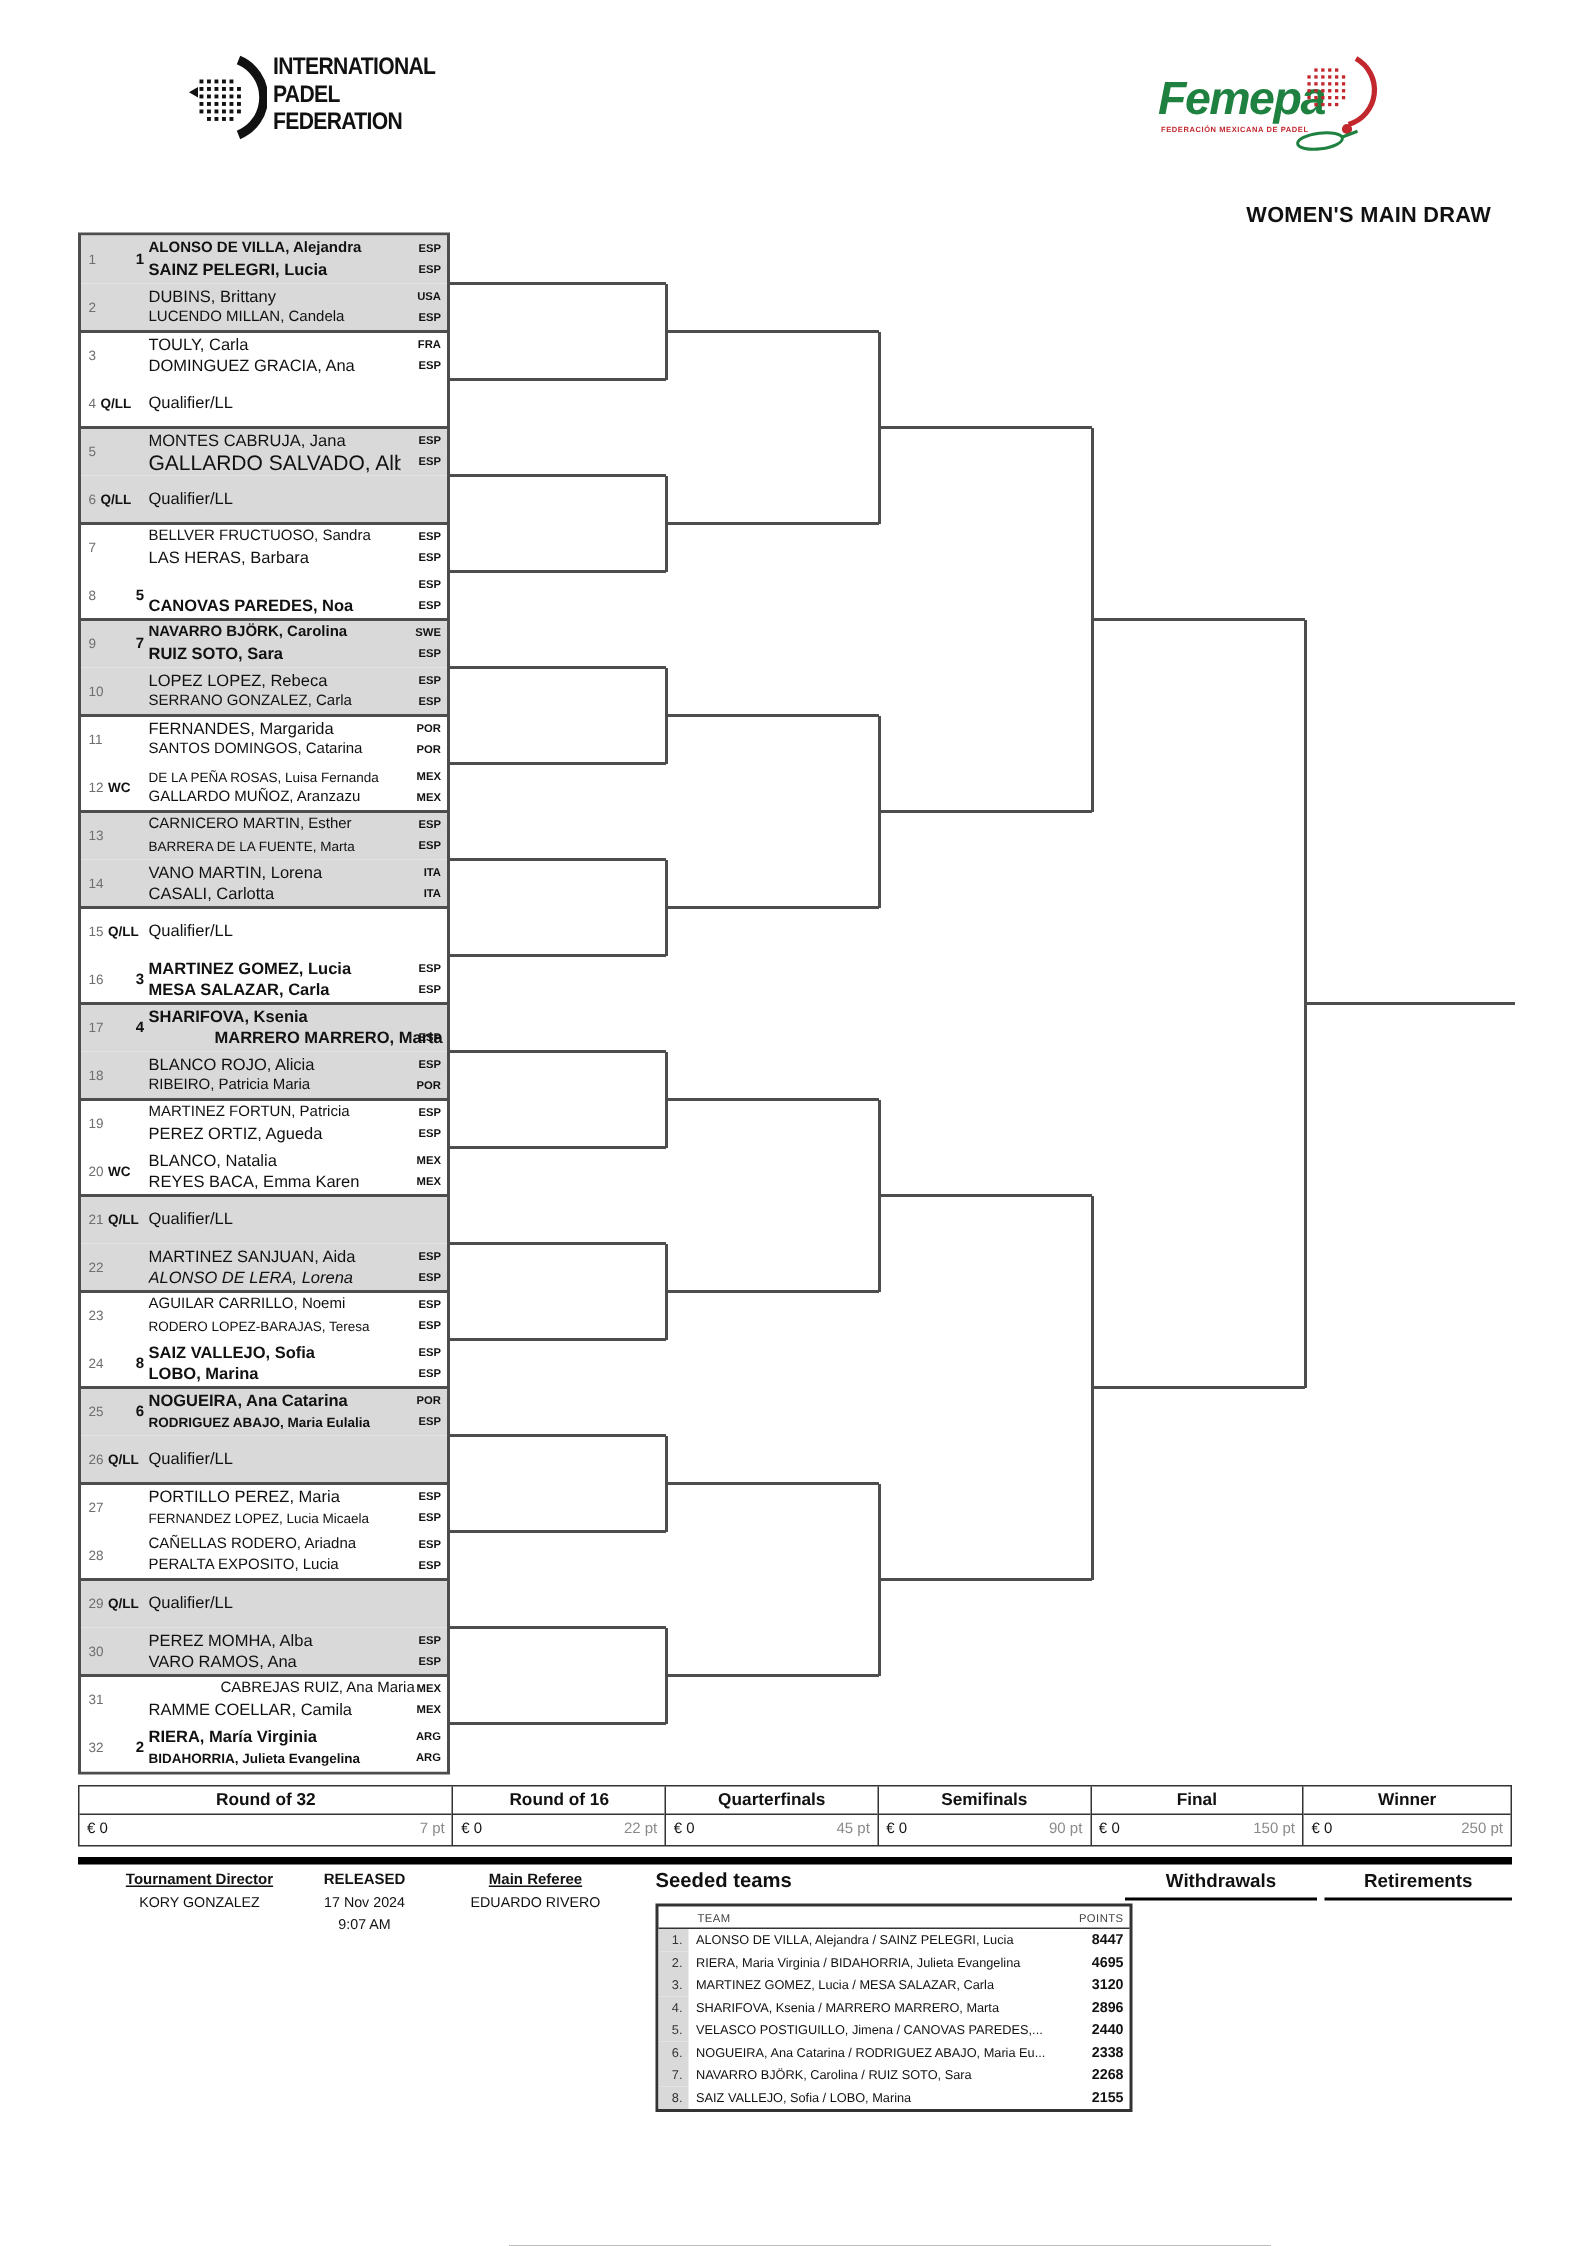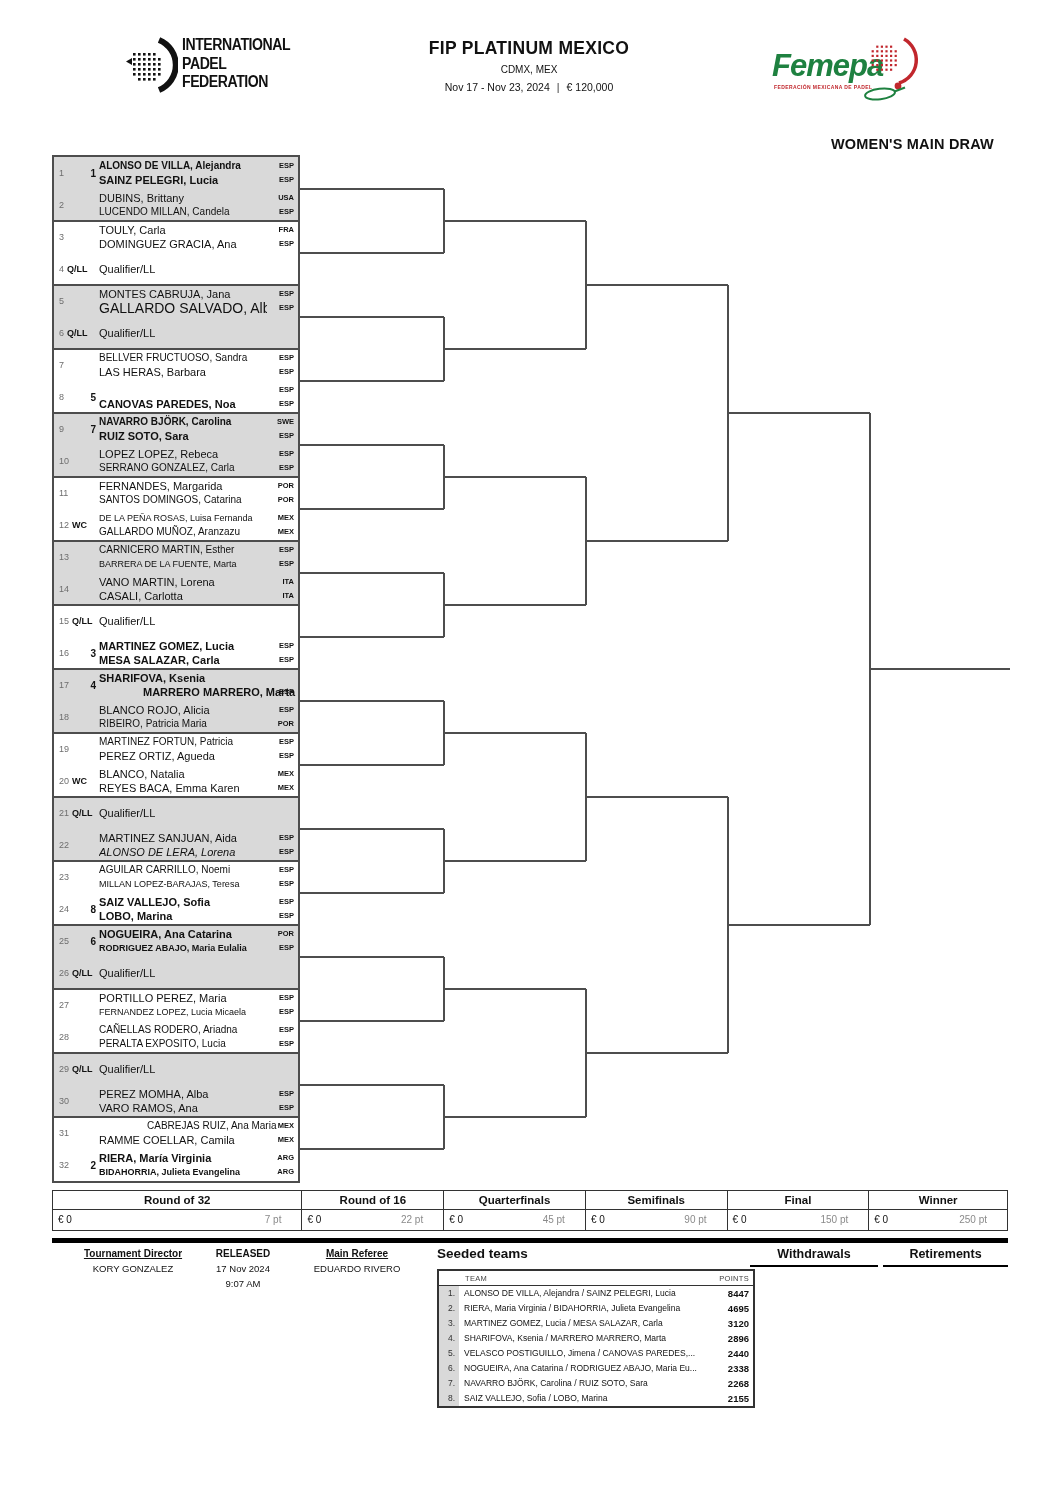--- a/index.html
+++ b/index.html
@@ -45,21 +45,21 @@
   #bracket-lines{position:absolute;left:0;top:0;}
 
   
   .rounds{left:52px;top:1190px;width:956px;height:41px;border:1px solid #333;box-sizing:border-box;display:flex;}
   .rcol{height:100%;box-sizing:border-box;}
   .rcol + .rcol{border-left:1px solid #333;}
   .rhead{height:18px;line-height:18px;text-align:center;font-weight:bold;font-size:11.5px;
          border-bottom:1px solid #333;}
   .rmoney{height:21px;position:relative;font-size:10px;}
   .rmoney .eur{position:absolute;left:5px;top:4px;}
-  .rmoney .rpt{position:absolute;right:20px;top:4px;color:#8a8a8a;text-align:center;}
+  .rmoney .rpt{position:absolute;right:5px;top:4px;color:#8a8a8a;text-align:center;}
   .c1{width:249px;} .c2{width:142px;} .c3{width:142px;} .c4{width:142px;} .c5{width:142px;} .c6{width:139px;}
   .thickbar{left:52px;top:1238px;width:956px;height:5px;background:#000;}
 
   
   .fblock{text-align:center;}
   .flabel{font-size:10px;font-weight:bold;}
   .flabel.ul{text-decoration:underline;}
   .fval{font-size:9.5px;margin-top:4px;}
   .seeded-title{left:437px;top:1246px;font-size:13.5px;font-weight:bold;}
   .seedtable{left:437px;top:1269px;width:318px;border:2px solid #333;box-sizing:border-box;background:#fff;}
@@ -118,27 +118,20 @@
         <rect x="22" y="42" width="2.6" height="2.6" fill="#111"></rect>
         <rect x="27" y="42" width="2.6" height="2.6" fill="#111"></rect>
       </svg>
     <div class="ipf-text">
       <div>INTERNATIONAL</div>
       <div>PADEL</div>
       <div>FEDERATION</div>
     </div>
   </div>
 
-  <div class="abs title-block">
-    <div class="t-main">FIP PLATINUM MEXICO</div>
-    <div class="t-sub">CDMX, MEX</div>
-    <div class="t-date">
-      <span>Nov 17 - Nov 23, 2024</span><span class="sep">|</span><span>€ 120,000</span>
-    </div>
-  </div>
 
   <div class="abs femepa">
     <div class="fem-name">Femepa</div>
     <div class="fem-sub">FEDERACIÓN MEXICANA DE PADEL</div>
     <svg id="fem-ball" class="fem-svg" width="64" height="70" viewBox="0 0 64 70">
       <path d="M46,3 A24,24 0 0 1 41,47" fill="none" stroke="#c1272d" stroke-width="3.5"></path>
       <circle cx="40" cy="50" r="3.4" fill="#c1272d"></circle>
       <ellipse cx="22" cy="58" rx="15" ry="5.2" fill="none" stroke="#1e8140" stroke-width="2" transform="rotate(-7 22 58)"></ellipse>
       <path d="M36.5,55.5 L47,51.5" stroke="#1e8140" stroke-width="2"></path>
     <rect x="18.2" y="9.6" width="2.2" height="2.2" fill="#c1272d"></rect>
@@ -449,21 +442,21 @@
 
   </div>
 
   <div class="entry" style="top: 704px;">
     <div class="pos-wrap">
       <span class="pos">23</span>
 
     </div>
 
     <div class="l1" style="font-size: 10px;">AGUILAR CARRILLO, Noemi</div>
-    <div class="l2" style="font-size: 9px;">MILLAN LOPEZ-BARAJAS, Teresa</div>
+    <div class="l2" style="font-size: 9px;">RODERO LOPEZ-BARAJAS, Teresa</div>
     <div class="c1">ESP</div>
     <div class="c2">ESP</div>
 
   </div>
 
   <div class="entry bold" style="top: 736px;">
     <div class="pos-wrap">
       <span class="pos">24</span>
 
     </div>

